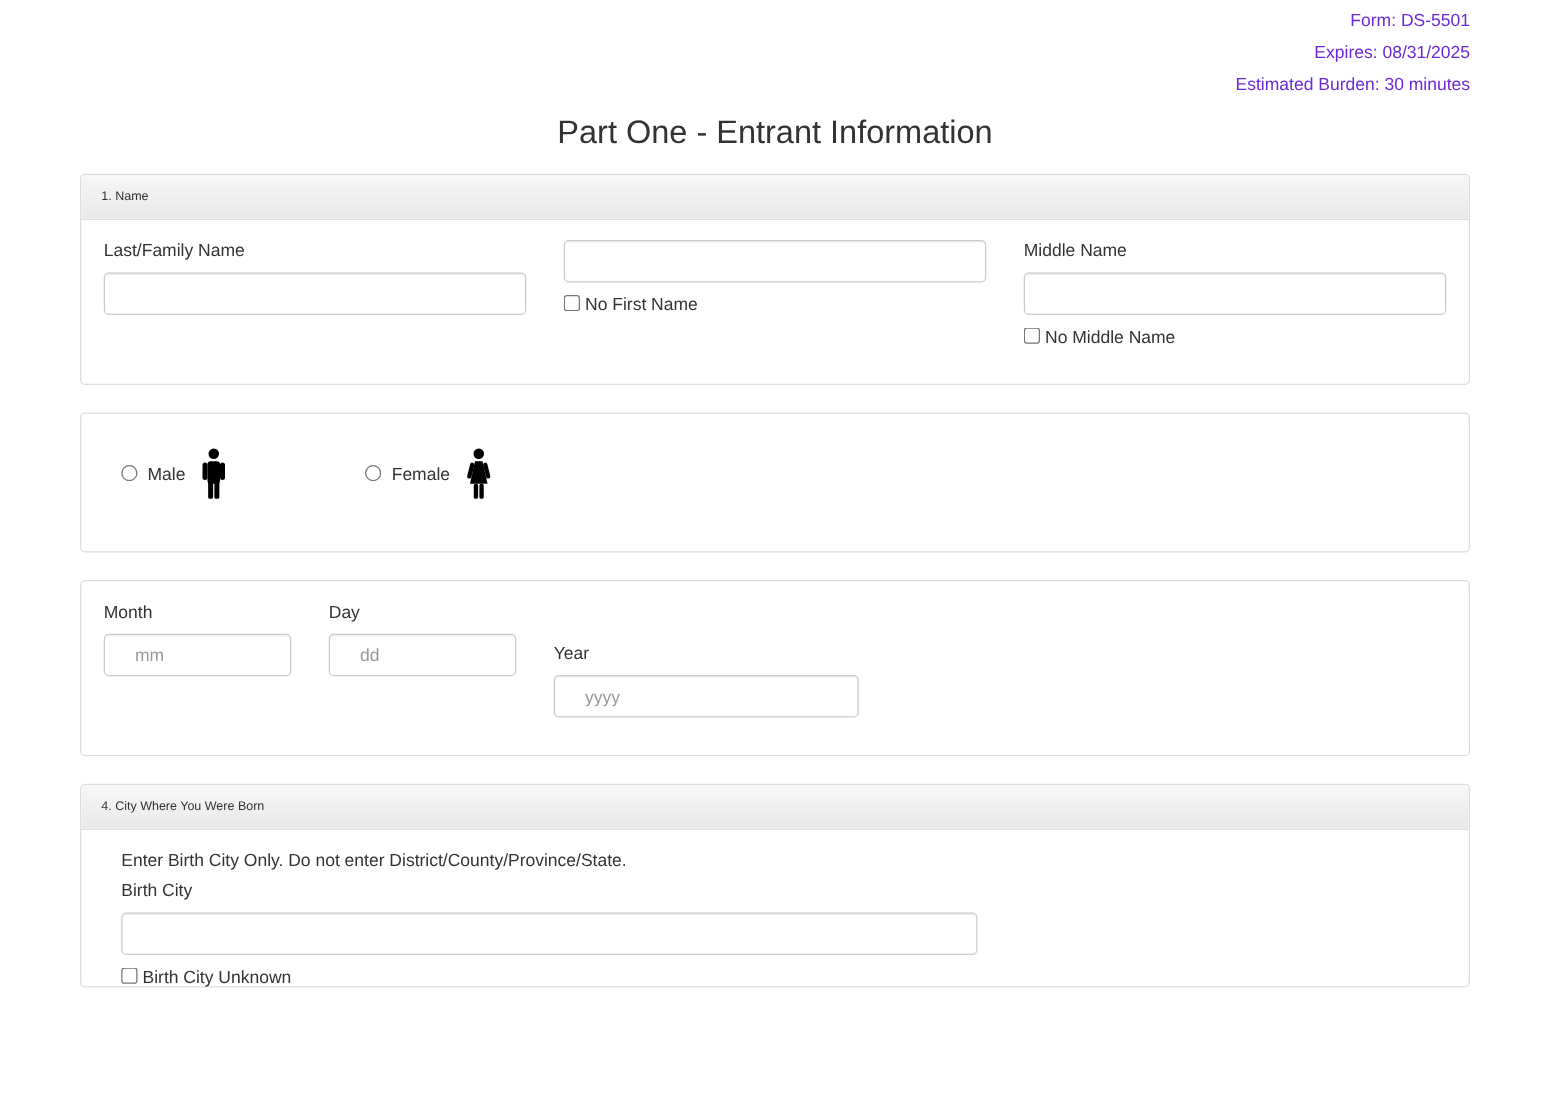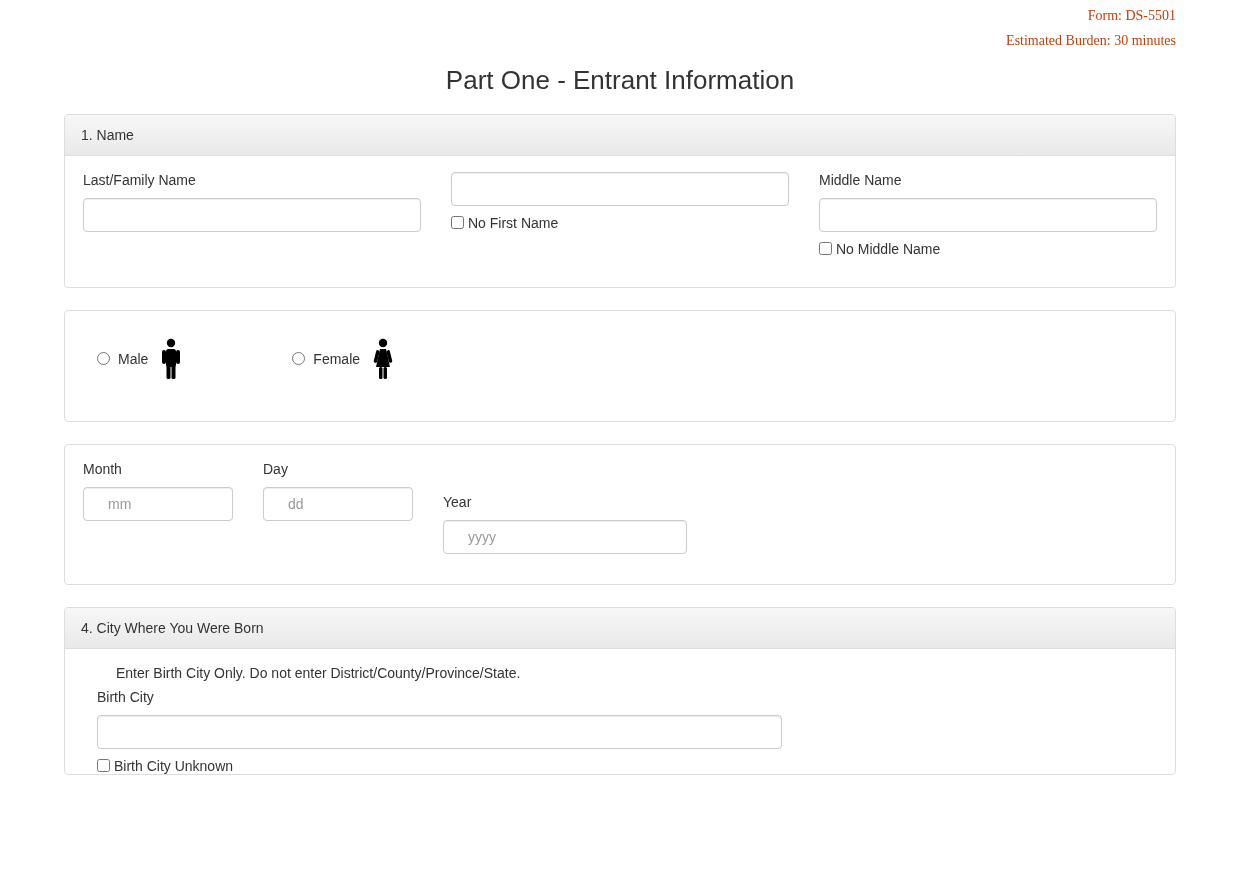--- a/index.html
+++ b/index.html
@@ -8,45 +8,44 @@
       font-size: 14px;
       color: #333;
       background: #fff;
     }
     .container {
       width: 1240px;
       padding: 6px 64px 0 64px;
     }
     .meta-info {
       text-align: right;
-      color: #c2410c;
+      color: #6d28d9;
       line-height: 1.45;
       margin-bottom: 8px;
-      font-family: Liberation Serif, serif;
     }
     .meta-info div {
       font-size: 14px;
       padding-bottom: 5px;
     }
     h2.page-title {
       text-align: center;
       font-size: 26px;
       font-weight: 500;
       color: #333;
       margin-bottom: 18px;
     }
     .panel {
       border: 1px solid #ddd;
       border-radius: 4px;
       margin-bottom: 22px;
       background: #fff;
     }
     .panel-heading {
       padding: 12px 16px;
-      font-size: 14px;
+      font-size: 10px;
       color: #333;
       border-bottom: 1px solid #ddd;
       border-top-left-radius: 3px;
       border-top-right-radius: 3px;
       background: linear-gradient(to bottom, #f7f7f7 0%, #e9e9e9 100%);
     }
     .panel-body {
       padding: 16px 18px 30px 18px;
     }
     .row {
@@ -108,36 +107,36 @@
       gap: 30px;
     }
     .bd-col { }
     .bd-col.month { width: 150px; }
     .bd-col.day { width: 150px; }
     .bd-col.year { width: 244px; margin-top: 33px; }
     .instruction {
       font-size: 14px;
       color: #333;
       margin-bottom: 8px;
-      margin-left: 19px;
     }
     .birth-city-body {
       padding: 16px 18px 0 32px;
     }
     .birth-city-input {
       width: 685px;
     }
     .icon svg { display: block; }
   </style>
 </head>
 <body>
 
 <div class="container">
   <div class="meta-info">
     <div>Form: DS-5501</div>
+    <div>Expires: 08/31/2025</div>
     <div>Estimated Burden: 30 minutes</div>
   </div>
 
   <h2 class="page-title">Part One - Entrant Information</h2>
 
   <div class="panel">
     <div class="panel-heading">1. Name</div>
     <div class="panel-body">
       <div class="row">
         <div class="col form-group">

